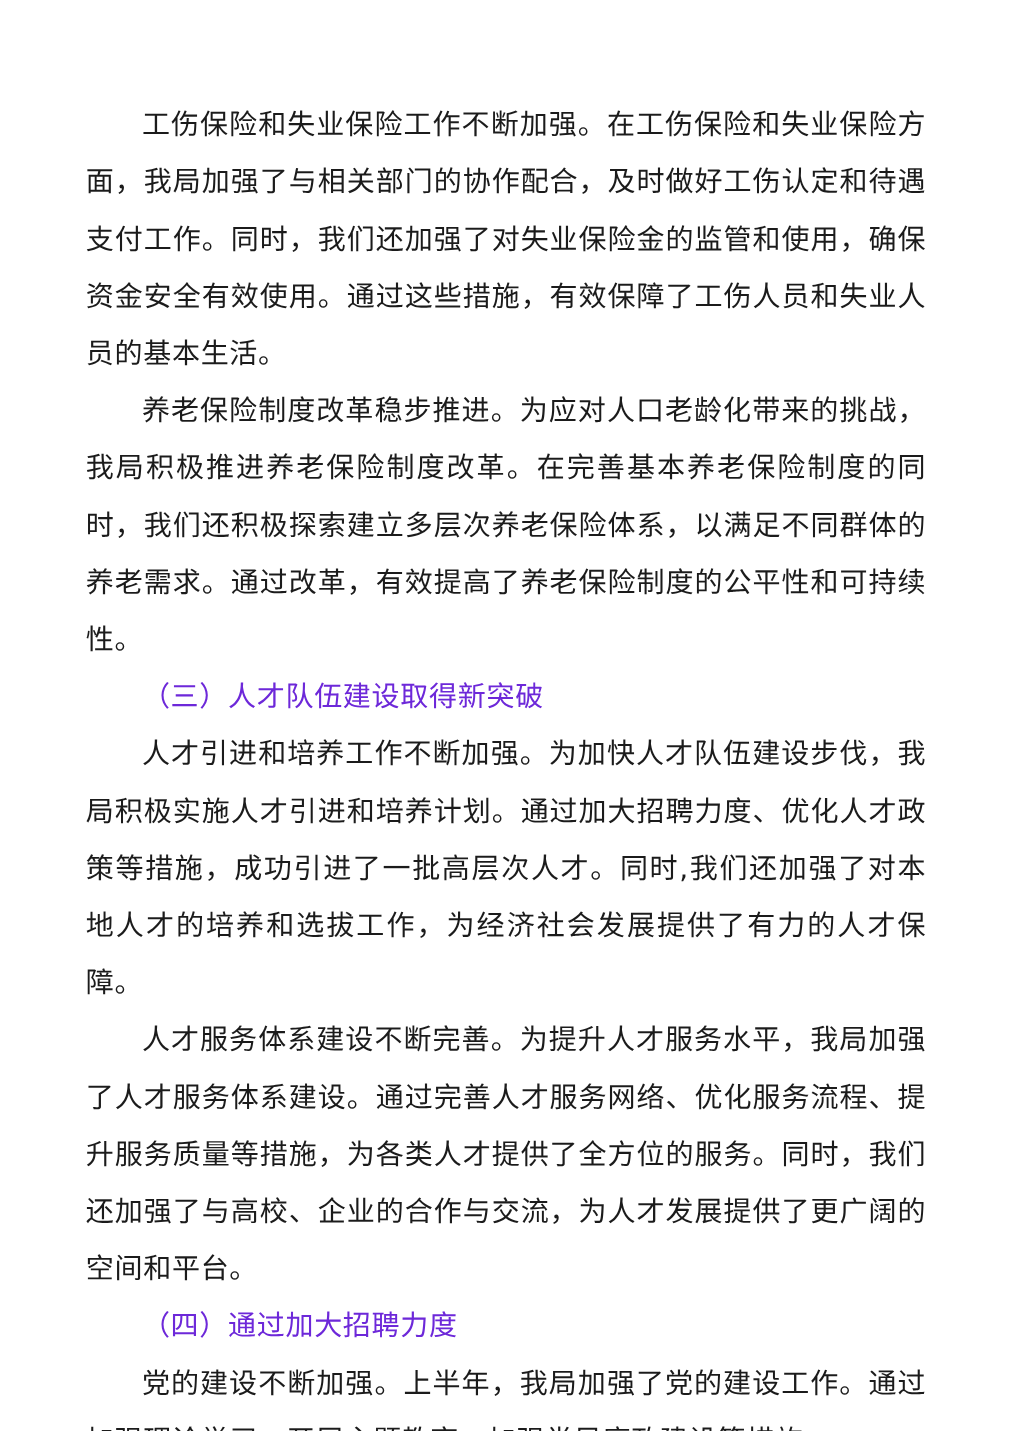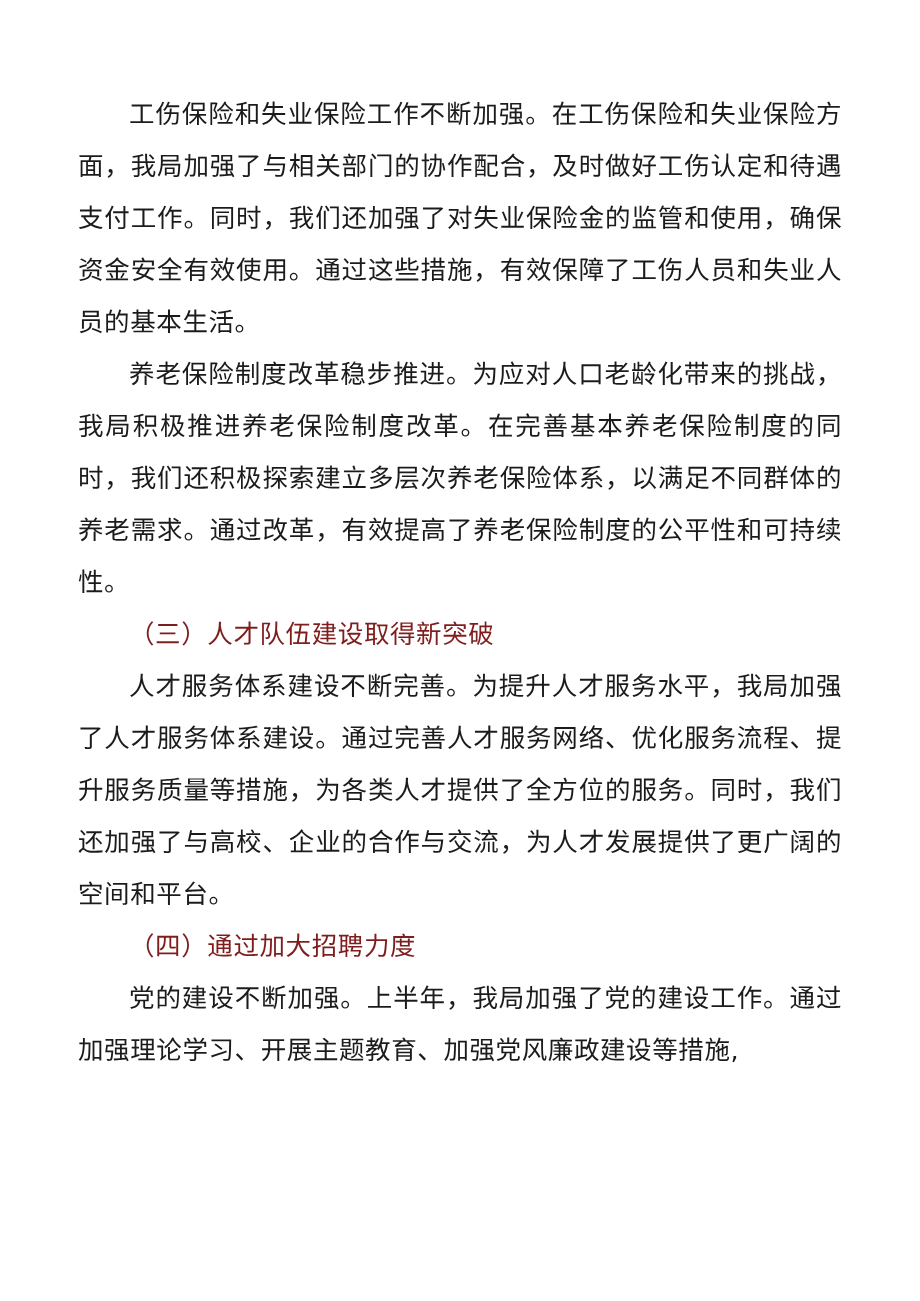--- a/index.html
+++ b/index.html
@@ -37,37 +37,38 @@
     color: #1b1b1b;
     letter-spacing: 0.6px;
     text-align: justify;
     text-justify: inter-ideograph;
   }
   .heading {
     margin: 0;
     text-indent: 2em;
     font-size: 25.5px;
     line-height: 52px;
-    color: #7f1d1d;
+    color: #6d28d9;
     font-weight: normal;
     letter-spacing: 0.6px;
   }
 </style>
 </head>
 <body>
 
 <div class="page">
   <div class="doc-body">
 
     <p class="para">工伤保险和失业保险工作不断加强。在工伤保险和失业保险方面，我局加强了与相关部门的协作配合，及时做好工伤认定和待遇支付工作。同时，我们还加强了对失业保险金的监管和使用，确保资金安全有效使用。通过这些措施，有效保障了工伤人员和失业人员的基本生活。</p>
 
     <p class="para">养老保险制度改革稳步推进。为应对人口老龄化带来的挑战，我局积极推进养老保险制度改革。在完善基本养老保险制度的同时，我们还积极探索建立多层次养老保险体系，以满足不同群体的养老需求。通过改革，有效提高了养老保险制度的公平性和可持续性。</p>
 
     <p class="heading">（三）人才队伍建设取得新突破</p>
 
+    <p class="para">人才引进和培养工作不断加强。为加快人才队伍建设步伐，我局积极实施人才引进和培养计划。通过加大招聘力度、优化人才政策等措施，成功引进了一批高层次人才。同时,我们还加强了对本地人才的培养和选拔工作，为经济社会发展提供了有力的人才保障。</p>
 
     <p class="para">人才服务体系建设不断完善。为提升人才服务水平，我局加强了人才服务体系建设。通过完善人才服务网络、优化服务流程、提升服务质量等措施，为各类人才提供了全方位的服务。同时，我们还加强了与高校、企业的合作与交流，为人才发展提供了更广阔的空间和平台。</p>
 
     <p class="heading">（四）通过加大招聘力度</p>
 
     <p class="para">党的建设不断加强。上半年，我局加强了党的建设工作。通过加强理论学习、开展主题教育、加强党风廉政建设等措施,</p>
 
   </div>
 </div>
 

